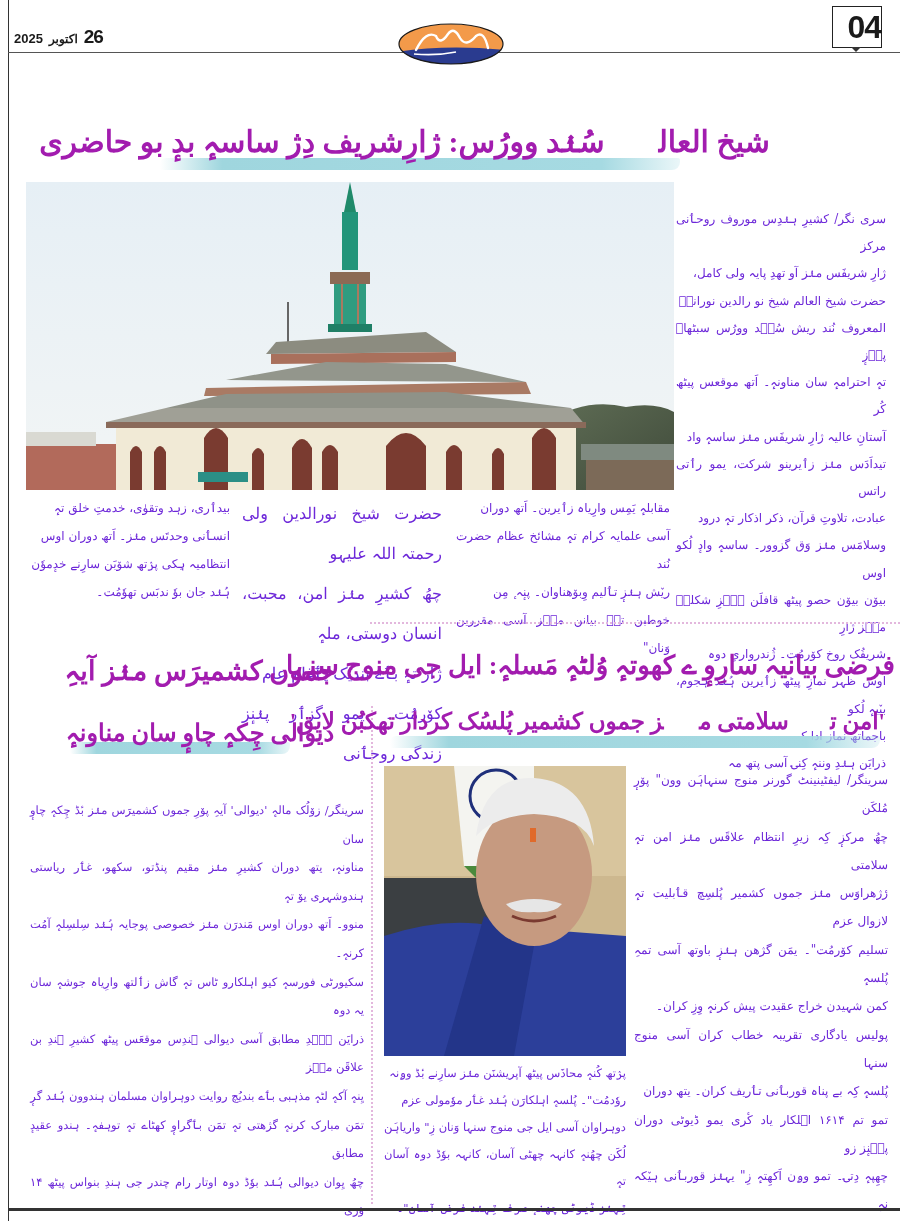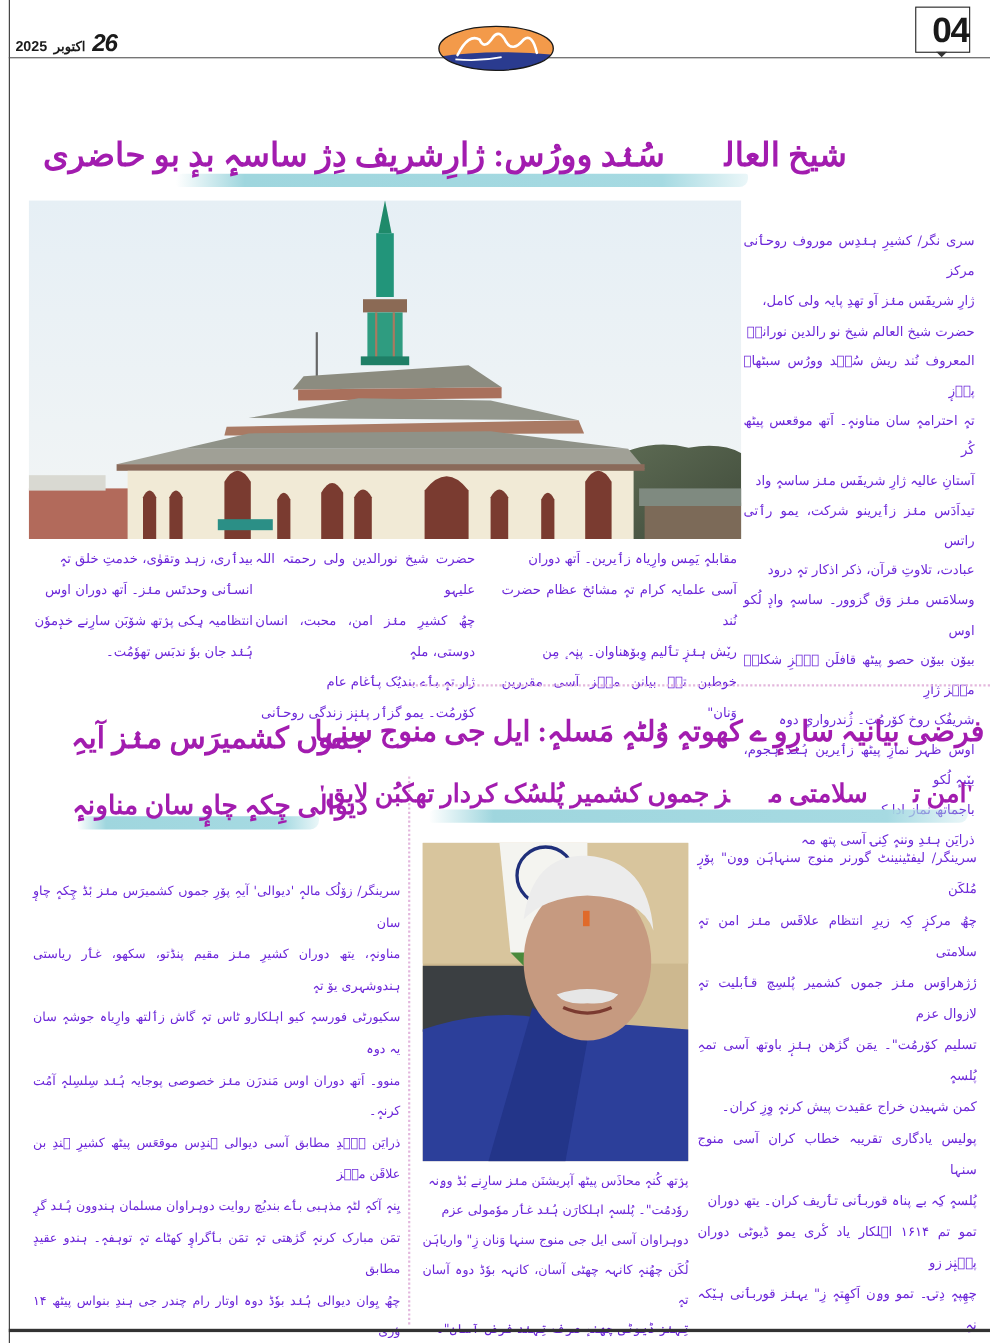--- a/index.html
+++ b/index.html
@@ -7,21 +7,21 @@
          font-family: "DejaVu Sans", sans-serif; color: #1a1a1a; }
   .abs { position: absolute; }
 
   
   .left-rule { left: 8px; top: 0; width: 1px; height: 1221px; background: #333; }
   .header-line { left: 8px; top: 52px; width: 892px; height: 1px; background: #555; }
   .date { left: 14px; top: 26px; direction: rtl; font-family: "Liberation Sans", sans-serif;
           font-weight: 700; display: flex; align-items: baseline; gap: 6px; }
   .date .year { font-size: 13px; font-weight: 700; }
   .date .month { font-size: 12px; font-weight: 700; }
-  .date .day { font-size: 22px; font-weight: 900; letter-spacing: -1px; font-style: italic; }
+  .date .day { font-size: 19px; font-weight: 900; letter-spacing: -1px; }
   .logo { left: 396px; top: 22px; width: 110px; height: 45px; }
   .page-no { left: 832px; top: 6px; width: 48px; height: 40px; border: 1.5px solid #222;
              font-family: "Liberation Sans", sans-serif; font-weight: 700; font-size: 32px;
              line-height: 40px; text-align: right; letter-spacing: -1px; }
   .page-no-tick { left: 851px; top: 47px; width: 0; height: 0;
                   border-left: 5px solid transparent; border-right: 5px solid transparent;
                   border-top: 5px solid #333; }
 
   
   .headline { font-family: Liberation Serif, serif; font-weight: 700; color: #a21caf; direction: rtl;
@@ -145,21 +145,21 @@
   <p>باجماتھ نماز ادا کٕر۔</p>
   <p>ذرایَن ہنٛدِ وننہٕ کِنۍ آسی پتھ مہ</p>
 </div>
 
 <div class="abs col" style="left:456px; top:494px; width:214px; font-size:12px; line-height:28px;">
   <p>مقابلہٕ یَمِس وارِیاہ زٲیرین۔ اَتھ دوران</p>
   <p>آسی علمایہ کرام تہٕ مشائخ عظام حضرت نُند</p>
   <p>ریٚش ہنٛزٕ تٲلیم وِبوٚھناوان۔ پنٕہ ٕ مِن</p>
   <p>خوطبن تہٕ بیانن منٛز آسی مقررین وَنان"</p>
 </div>
-<div class="abs col" style="left:232px; top:494px; width:200px; font-size:12px; line-height:28px;">
+<div class="abs col" style="left:242px; top:494px; width:200px; font-size:16px; line-height:40px;">
   <p>حضرت شیخ نورالدین ولی رحمتہ اللہ علیہو</p>
   <p>چھُ کشیرِ منٛز امن، محبت، انسان دوستی، ملہٕ</p>
   <p>ژار تہٕ بٲے بندیُک پٲغام عام</p>
   <p>کوٚرمُت۔ یمو گزٲر پنٛنٕز زندگی روحٲنی</p>
 </div>
 <div class="abs col" style="left:30px; top:494px; width:200px; font-size:12px; line-height:28px;">
   <p>بیدٲری، زہد وتقوٰی، خدمتِ خلق تہٕ</p>
   <p>انسٲنی وحدتَس منٛز۔ اَتھ دوران اوس</p>
   <p>انتظامیہ ہِکی پرٛتھ شوٚبَن سارِنے خدٕموٗن</p>
   <p>ہُنٛد جان بوٗ ندبَس تھوٗمُت۔</p>
@@ -212,22 +212,22 @@
   <p>تِہنٛز ڈیوٹی چھِنہٕ صرف تِہنٛد فرض آسان"۔</p>
 </div>
 
 <div class="abs headline" style="left:40px; top:650px; width:320px; font-size:27px; line-height:42px;">جموں کشمیرَس منٛز آیہِ</div>
 <div class="abs brush" style="left:70px; top:742px; width:220px;"></div>
 <div class="abs headline" style="left:50px; top:712px; width:300px; font-size:24px; line-height:42px;">دیوالی چِکہٕ چاوٕ سان مناونہٕ</div>
 
 <div class="abs col" style="left:30px; top:796px; width:334px; font-size:11.5px; line-height:28.6px;">
   <p>سرینگر/ زوٚلُک مالہٕ 'دیوالی' آیہِ پوٚرِ جموں کشمیرَس منٛز بٔڈ چِکہٕ چاوٕ سان</p>
   <p>مناونہٕ، یتھ دوران کشیرِ منٛز مقیم پنڈتو، سکھو، غٲر ریاستی ہندوشہری یوٚ تہٕ</p>
+  <p>منوو۔ اَتھ دوران اوس مَندرَن منٛز خصوصی پوجایہ ہُنٛد سِلسِلہٕ آمُت کرنہٕ۔</p>
   <p>سکیورٹی فورسہٕ کیو اہلکارو ٹاس تہٕ گاش زٲلتھ وارِیاہ جوشہٕ سان یہ دوہ</p>
-  <p>منوو۔ اَتھ دوران اوس مَندرَن منٛز خصوصی پوجایہ ہُنٛد سِلسِلہٕ آمُت کرنہٕ۔</p>
   <p>ذرایَن ہنٛدِ مطابق آسی دیوالی ہندِس موقعَس پیٹھ کشیرِ ہندِ بن علاقَن منٛز</p>
   <p>یِنہٕ آکہٕ لٹہٕ مذہبی بٲے بندیُچ روایت دوہراوان مسلمان ہندوون ہُنٛد گرٕ</p>
   <p>تمَن مبارک کرنہٕ گژھتی تہٕ تمَن بٲگراوٕ کھٹاے تہٕ توہفہٕ۔ ہندو عقیدٕ مطابق</p>
   <p>چھُ یِوان دیوالی ہُنٛد بوٗڈ دوہ اوتار رام چندر جی ہندِ بنواس پیٹھ ۱۴ ؤری</p>
 
 </div>
 
 <div class="abs bottom-rule"></div>
 
 </body></html>

